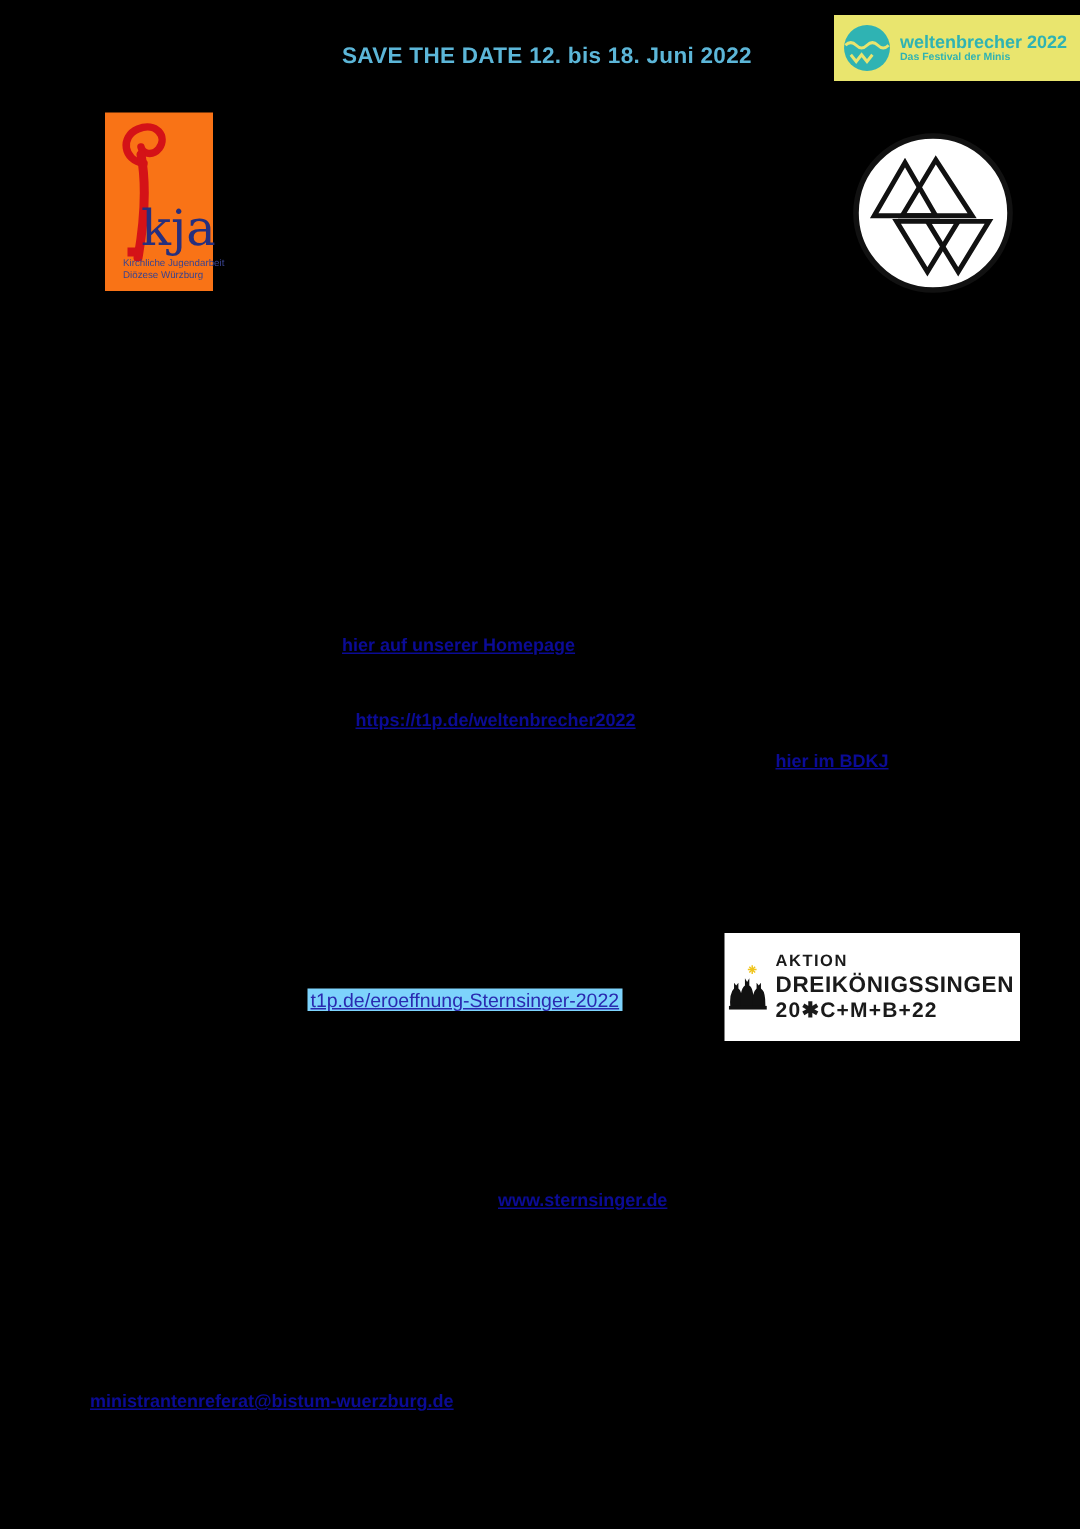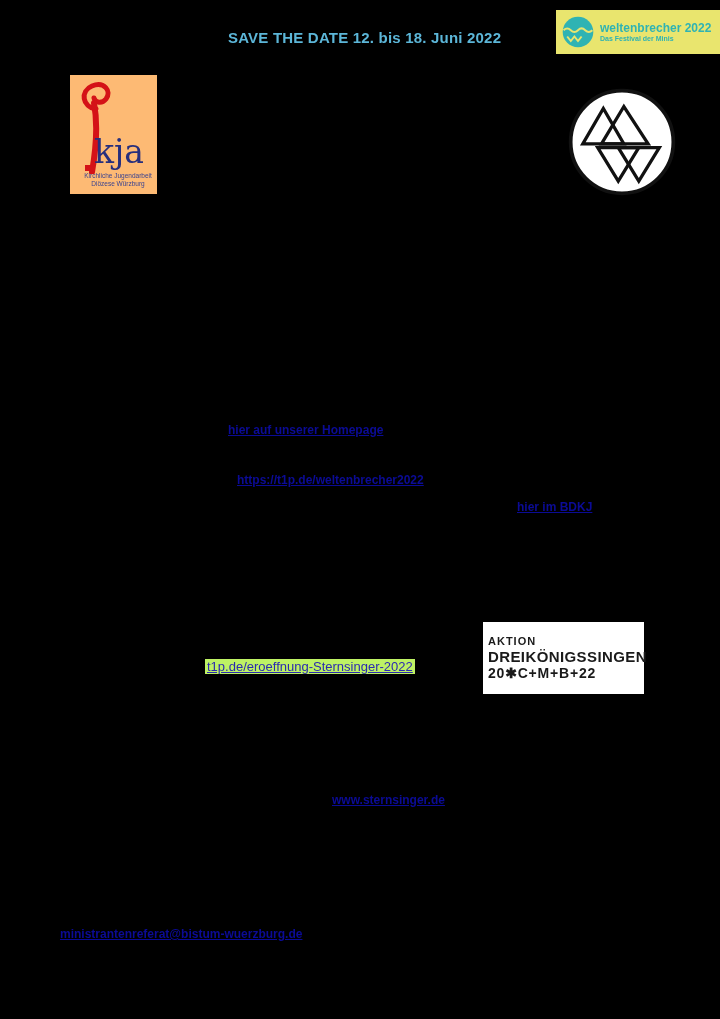--- a/index.html
+++ b/index.html
@@ -23,56 +23,56 @@
     left:556px;top:10px;width:170px;height:44px;
     background:#e9e56e;display:flex;align-items:center;gap:4px;
     padding:0 4px;box-sizing:border-box;
   }
   .wb-text{line-height:1.05;}
   .wb-title{font-size:12px;font-weight:bold;color:#2fb3b3;white-space:nowrap;}
   .wb-sub{font-size:7px;font-weight:bold;color:#2fb3b3;white-space:nowrap;}
 
   
   .kja{
-    left:70px;top:75px;width:87px;height:119px;background:#fdba74;text-align:center;
+    left:70px;top:75px;width:72px;height:119px;background:#f97316;
   }
   .kja-word{
     position:absolute;left:24px;top:60px;
     font-family:"DejaVu Serif", serif;
     font-size:33px;color:#272f7d;line-height:1;letter-spacing:0px;
   }
   .kja-sub{
     position:absolute;left:12px;top:97px;width:72px;
     font-size:6.5px;color:#3a4390;line-height:1.25;
   }
   .kja-dot{
     position:absolute;left:15px;top:90px;width:6px;height:6px;background:#d41217;
   }
 
   
   .mw{left:566px;top:86px;width:112px;height:112px;}
 
   
   .ss{
-    left:483px;top:622px;width:161px;height:72px;background:#fff;
+    left:483px;top:622px;width:197px;height:72px;background:#fff;
     display:flex;align-items:center;box-sizing:border-box;padding:4px 4px 4px 2px;gap:3px;
   }
   .ss-text{line-height:1.15;color:#1a1a1a;font-weight:bold;}
   .ss-l1,.ss-l2,.ss-l3{font-size:11px;letter-spacing:1px;white-space:nowrap;}
   .ss-l2{font-size:15px;letter-spacing:0.4px;}
   .ss-l3{font-size:14px;letter-spacing:0.8px;}
 
   
   a.lnk{
     position:absolute;color:#0b0b96;font-weight:bold;font-size:12px;
     text-decoration:underline;white-space:nowrap;cursor:pointer;
   }
   a.lnk-hl{ 
     position:absolute;color:#2a2ab0;font-weight:normal;font-size:13px;
-    background:#bef264;padding:0 2px;text-decoration:underline;
+    background:#7dd3fc;padding:0 2px;text-decoration:underline;
     white-space:nowrap;cursor:pointer;
   }
 </style>
 </head>
 <body>
 
 <div class="abs banner">SAVE THE DATE 12. bis 18. Juni 2022</div>
 
 <div class="abs wb">
   <svg width="36" height="36" viewBox="0 0 40 40">

